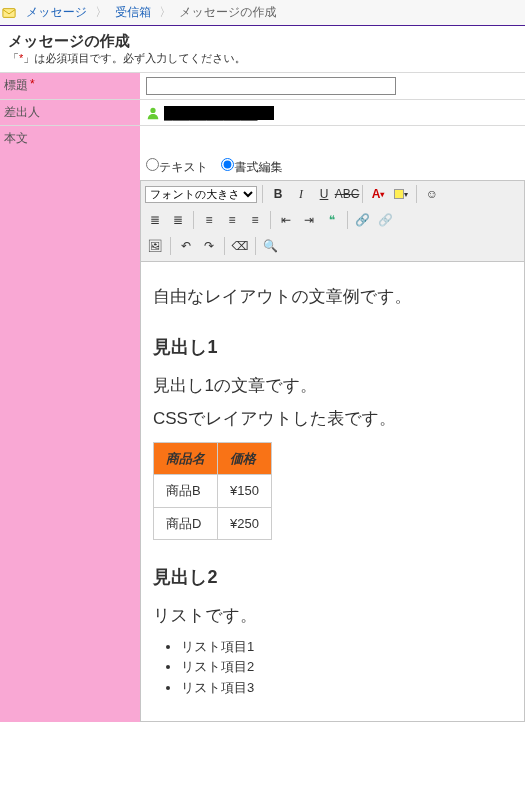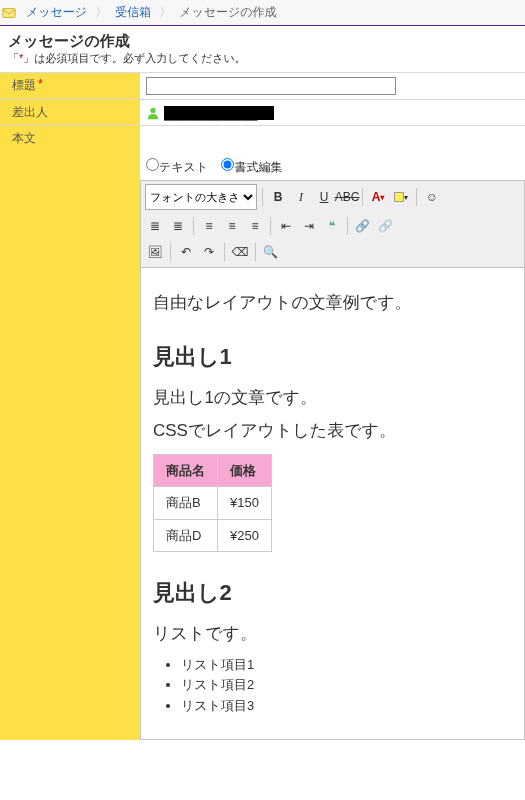--- a/index.html
+++ b/index.html
@@ -6,40 +6,40 @@
 body { font-family: Arial, "MS PGothic", sans-serif; font-size: 12px; color: #333; background: #fff; width: 525px; }
 .breadcrumb { display: flex; align-items: center; height: 26px; border-bottom: 1px solid #4c1d95; background: #f7f7f7; padding-left: 2px; }
 .breadcrumb .bc-icon { width: 14px; height: 14px; margin-right: 4px; }
 .breadcrumb a { color: #2266bb; text-decoration: none; padding: 0 6px; }
 .breadcrumb .sep { color: #aaa; padding: 0 2px; }
 .breadcrumb .current { color: #666; padding: 0 6px; }
 .page-title { font-size: 15px; font-weight: bold; padding: 6px 8px 0; }
 .required-note { font-size: 11px; padding: 0 8px 6px; }
 .required-note .ast { color: #c00; }
 .form-row { display: flex; border-top: 1px solid #dadada; min-height: 24px; }
-.form-label { width: 140px; padding: 4px 12px; background: #fde047; color: #555; display:flex; align-items:flex-start; }
+.form-label { width: 140px; padding: 4px 4px; background: #f9a8d4; color: #555; display:flex; align-items:flex-start; }
 .form-label .ast { color: #c00; margin-left:2px; }
 .form-value { flex: 1; padding: 4px 6px; }
 .form-value input[type=text] { width: 250px; height: 18px; border: 1px solid #888; padding: 0 2px; }
 .sender { display: flex; align-items: center; }
 .sender-icon { width: 14px; height: 14px; margin-right: 4px; }
 .sender-name { background: #000; color:#000; min-width: 110px; height: 14px; }
 .radios label { margin-right: 10px; }
 .toolbar { border: 1px solid #c5c5c5; background: #efefef; margin-top: 4px; padding-bottom:2px; }
 .toolbar-row { display: flex; align-items: center; padding: 3px 4px; gap: 3px; flex-wrap: nowrap; }
-.toolbar select { font-size: 11px; height: 26px; border: 1px solid #aaa; background:#fff; }
+.toolbar select { font-size: 11px; height: 17px; border: 1px solid #aaa; background:#fff; }
 .tbtn { width: 20px; height: 20px; display: inline-flex; align-items: center; justify-content: center; border: 1px solid transparent; cursor: pointer; font-size: 12px; color:#333; }
 .tsep { width: 0; height: 18px; border-left: 1px solid #c5c5c5; margin: 0 2px; }
 .editor-body { border: 1px solid #c5c5c5; border-top: none; padding: 14px 12px; color:#333; line-height:1.5; }
 .editor-body p { margin: 8px 0; font-size: 17px; }
-.editor-body h1 { font-size: 22px; font-weight: bold; margin: 24px 0 12px; }
+.editor-body h1 { font-size: 18px; font-weight: bold; margin: 24px 0 12px; }
 .editor-body h2 { font-size: 18px; font-weight: bold; margin: 22px 0 10px; }
 .editor-body table { border-collapse: collapse; margin: 10px 0; }
 .editor-body th, .editor-body td { border: 1px solid #ccc; padding: 6px 12px; font-size: 13px; text-align: left; }
-.editor-body th { background: #f9a8d4; }
+.editor-body th { background: #f97316; font-style: italic; }
 .editor-body ul { margin: 8px 0 8px 28px; }
 .editor-body li { font-size: 13px; line-height: 1.6; }
 .bold { font-weight: bold; }
 .ital { font-style: italic; font-family: serif; }
 .uline { text-decoration: underline; }
 .strike { text-decoration: line-through; }
 .fcolor { color: #c00; font-weight:bold; }
 .bcolor { background: #ffee55; width:10px; height:10px; display:inline-block; border:1px solid #999; }
 </style>
 </head>

